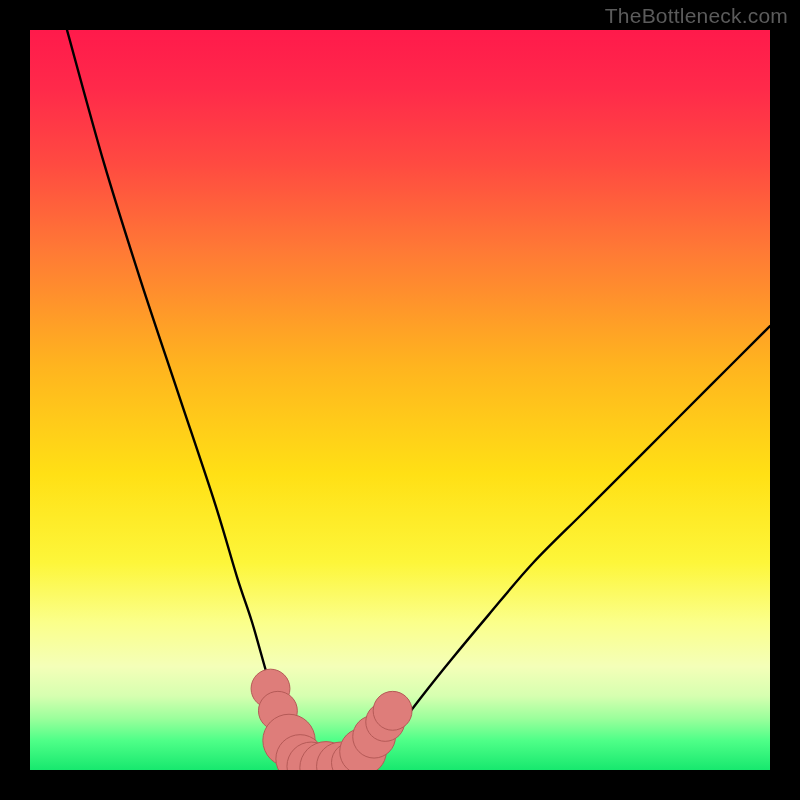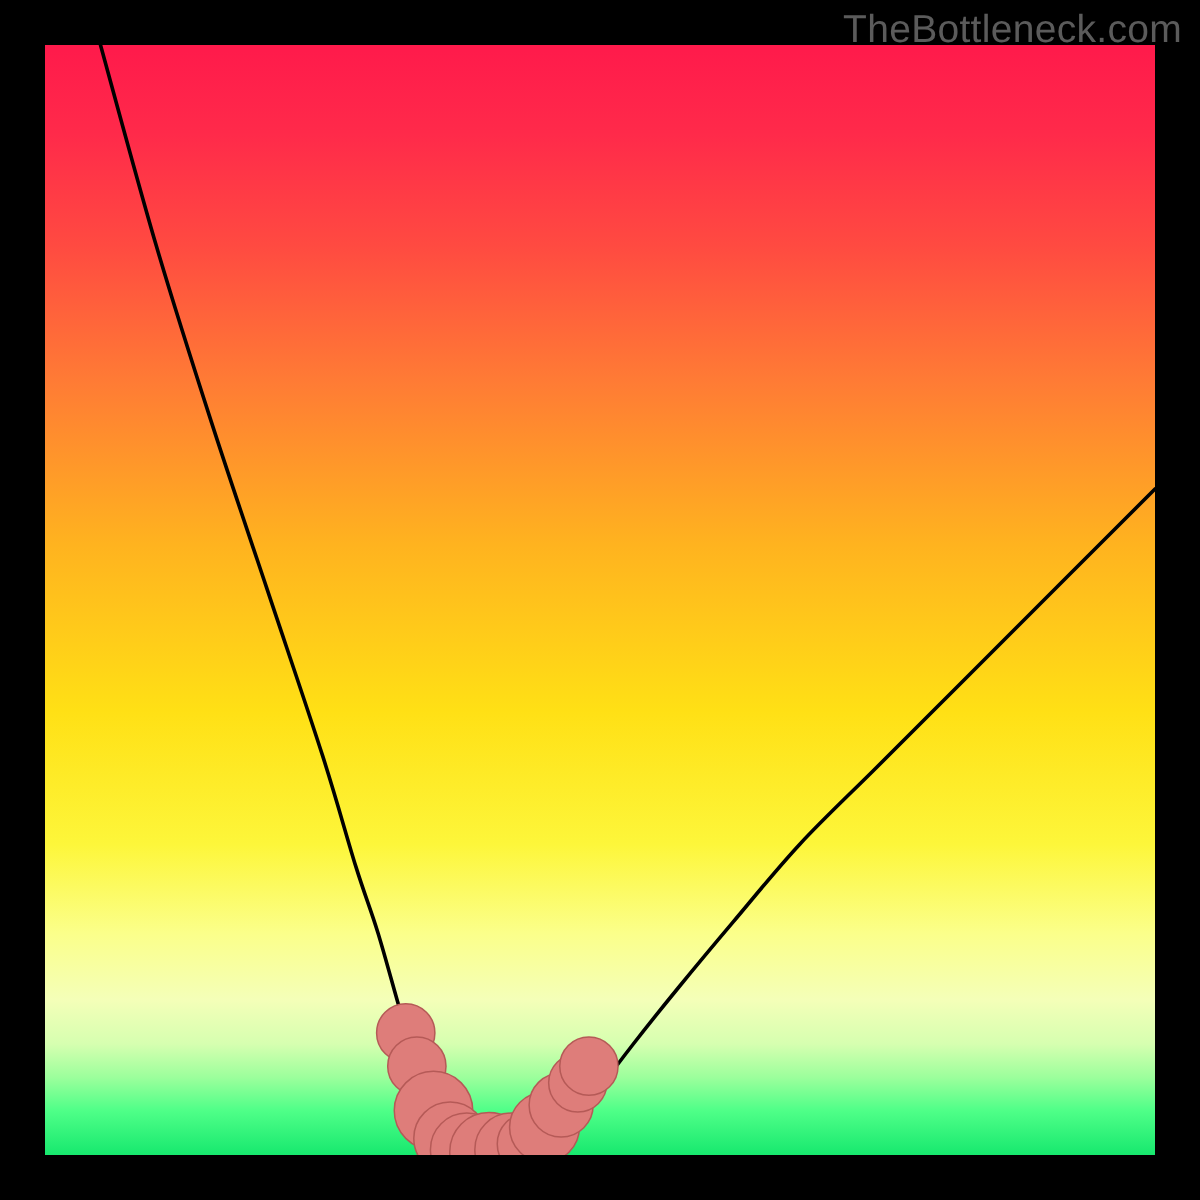--- a/index.html
+++ b/index.html
@@ -36,21 +36,21 @@
     position: absolute;
     top: 0; left: 0;
     width: 100%;
     height: 100%;
   }
   .watermark {
     position: absolute;
     top: 4px;
     right: 12px;
     color: #5b5b5b;
-    font-size: 26px;
+    font-size: 21px;
     font-weight: 400;
     letter-spacing: 0.2px;
   }
 </style>
 </head>
 <body>
 
 <div class="frame">
 
   <div class="plot-area">

